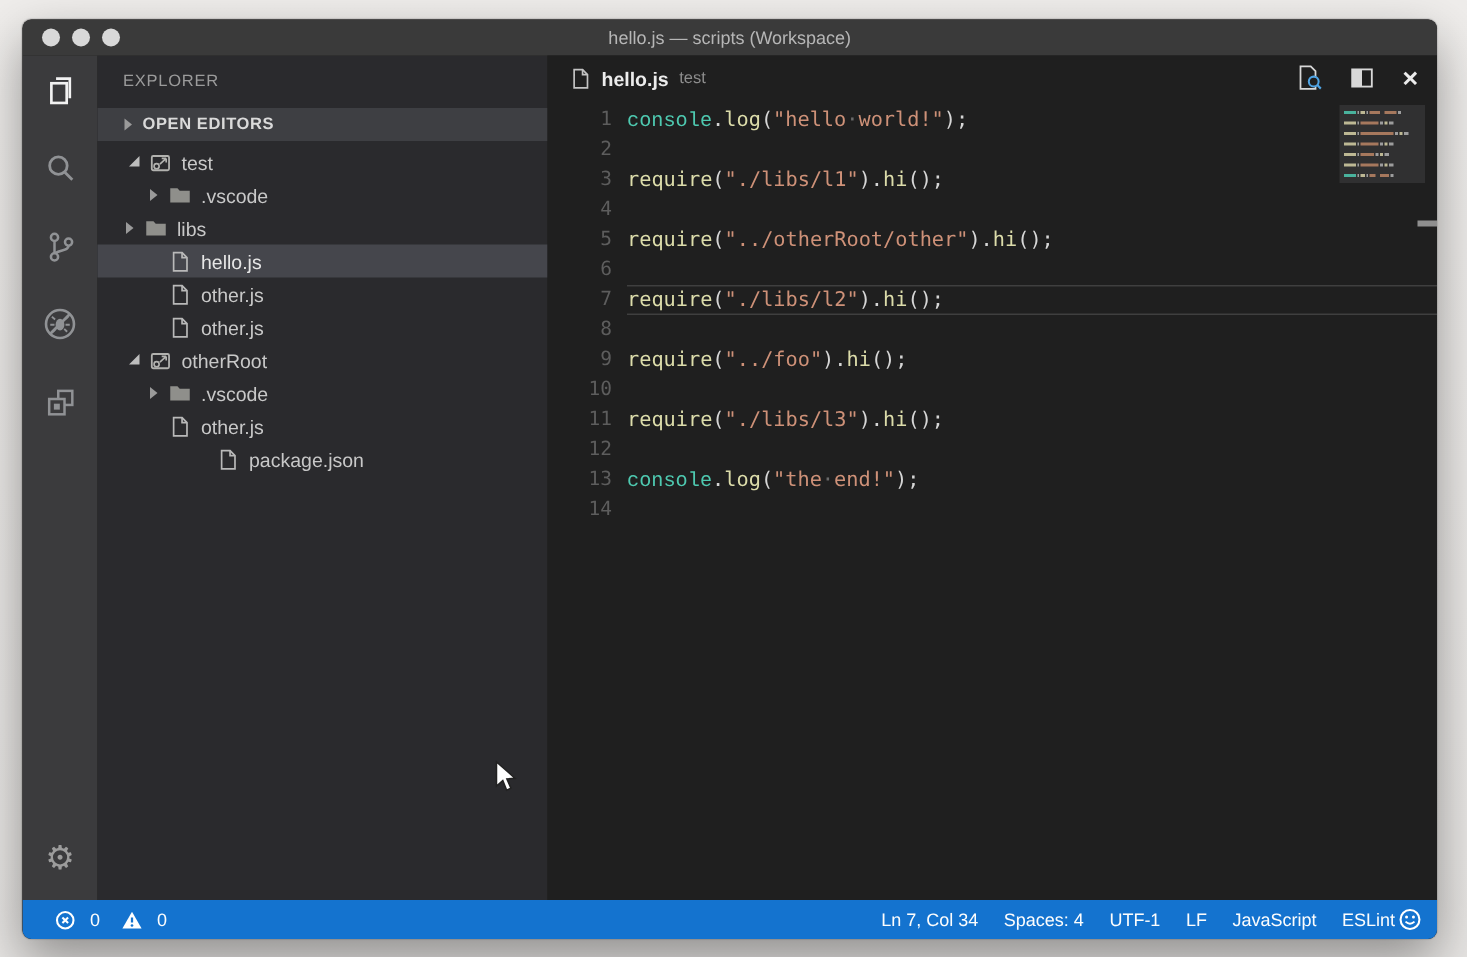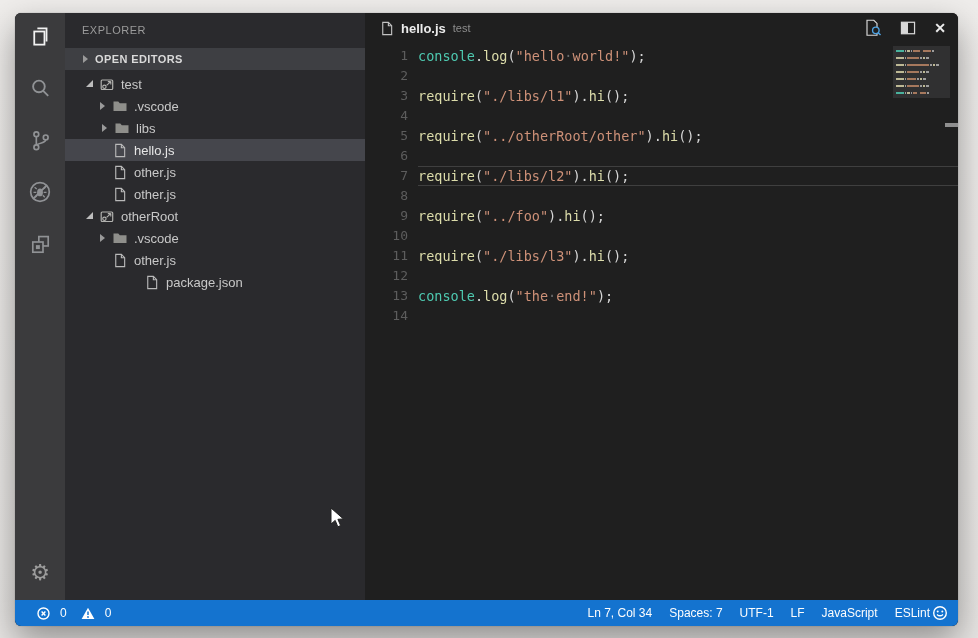--- a/index.html
+++ b/index.html
@@ -61,21 +61,21 @@
 
   .editor-body { flex:1; position:relative; overflow:hidden; }
   .code { padding-top:3px; font-family:"DejaVu Sans Mono", monospace; font-size:13.5px; }
   .code-line { height:20px; line-height:20px; display:flex; cursor:text; }
   .gutter { width:43px; flex:none; text-align:right; color:#5d5d5d; font-size:13px; }
   .line-text { flex:1; margin-left:10px; white-space:pre; }
   .code-line.current .line-text { box-shadow:inset 0 1px 0 #3f3f3f, inset 0 -1px 0 #3f3f3f; }
   .tk-plain { color:#d6d6d6; }
   .tk-str   { color:var(--string,#CE9178); }
   .tk-fn    { color:var(--function,#DCDCAA); }
-  .tk-teal  { color:var(--type,#4EC9B0); }
+  .tk-teal  { color:var(--type,#4EC9B0);font-family:Liberation Mono, monospace; }
   .tk-ws    { color:#6a6a6a; }
 
   .minimap { position:absolute; top:3px; right:8px; width:57px; height:52px; background:#303031; }
   .mm-lines { position:absolute; top:4px; left:3px; right:2px; }
   .mm-row { height:2px; margin-bottom:1.5px; display:flex; gap:1px; }
   .mm-seg { height:2px; opacity:.85; }
   .overview-marker { position:absolute; top:80px; right:0; width:13px; height:4px; background:#8f8f8f; }
 
   
   .statusbar { height:26px; flex:none; background:var(--status-bar,#1473CF); color:#fdfdfd;
@@ -88,20 +88,28 @@
 
   svg { display:block; }
   .cursor-arrow { position:absolute; left:330px; top:507px; }
 </style>
 </head>
 <body>
 
 <div class="stage">
   <div class="window">
 
+    <div class="titlebar">
+      <div class="lights">
+        <span class="light"></span>
+        <span class="light"></span>
+        <span class="light"></span>
+      </div>
+      <div class="win-title">hello.js — scripts (Workspace)</div>
+    </div>
 
     <div class="main">
 
       <div class="activitybar">
         <div class="ab-top">
           <div class="ab-item">
             <svg width="25" height="25" viewBox="0 0 24 24">
               <path d="M9 4.2 H17.8 V16.8" fill="none" stroke="#f2f2f2" stroke-width="1.7"></path>
               <rect x="6" y="7.2" width="9.8" height="12.6" fill="#3b3b3d" stroke="#f2f2f2" stroke-width="1.7"></rect>
             </svg>
@@ -161,21 +169,21 @@
             </div>
             <div class="tree-row" style="padding-left: 33px;">
               <span class="tw collapsed"></span>
               <span class="icon">
                 <svg width="16" height="16" viewBox="0 0 16 16">
                   <path d="M1.5 3.5 H6.3 L7.8 5.2 H14.5 V13 H1.5 Z" fill="#8f8f8b"></path>
                 </svg>
               </span>
               <span class="tree-label">.vscode</span>
             </div>
-            <div class="tree-row" style="padding-left: 35px; text-align: right;">
+            <div class="tree-row" style="padding-left: 17px; text-align: right;">
               <span class="tw collapsed"></span>
               <span class="icon">
                 <svg width="16" height="16" viewBox="0 0 16 16">
                   <path d="M1.5 3.5 H6.3 L7.8 5.2 H14.5 V13 H1.5 Z" fill="#8f8f8b"></path>
                 </svg>
               </span>
               <span class="tree-label">libs</span>
             </div>
             <div class="tree-row selected" style="padding-left: 33px;">
               <span class="tw none"></span>
@@ -425,21 +433,21 @@
         <span class="cnt">0</span>
         <svg width="14" height="13" viewBox="0 0 14 13">
           <path d="M7 0.8 L13.4 12 H0.6 Z" fill="#ffffff"></path>
           <line x1="7" y1="4.6" x2="7" y2="8" stroke="#1473CF" stroke-width="1.5"></line>
           <circle cx="7" cy="10" r="0.9" fill="#1473CF"></circle>
         </svg>
         <span class="cnt">0</span>
       </div>
       <div class="sb-right">
           <span class="sb-item">Ln 7, Col 34</span>
-          <span class="sb-item">Spaces: 7</span>
+          <span class="sb-item">Spaces: 4</span>
           <span class="sb-item">UTF-1</span>
           <span class="sb-item">LF</span>
           <span class="sb-item">JavaScript</span>
           <span class="sb-item">ESLint</span>
         </div>
       <span class="smiley">
         <svg width="16" height="16" viewBox="0 0 16 16">
           <circle cx="8" cy="8" r="6.3" fill="none" stroke="#ffffff" stroke-width="1.4"></circle>
           <circle cx="5.7" cy="6.4" r="1" fill="#ffffff"></circle>
           <circle cx="10.3" cy="6.4" r="1" fill="#ffffff"></circle>

